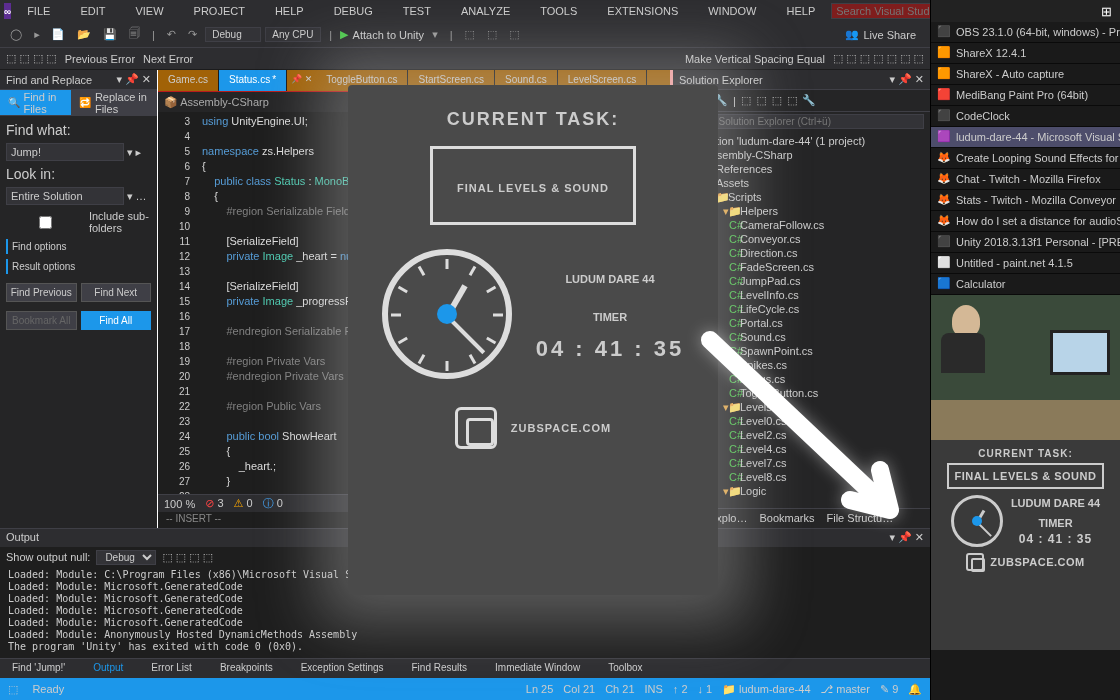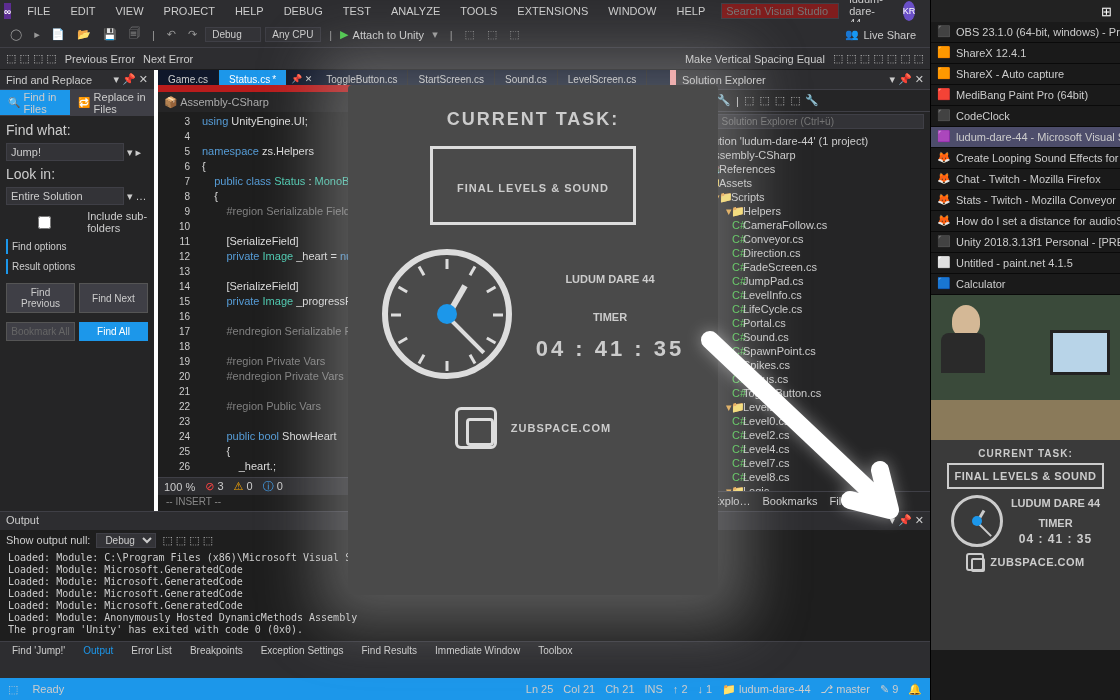--- a/index.html
+++ b/index.html
@@ -1,80 +1,80 @@
 <!DOCTYPE html>
 <html><head>
 <meta charset="utf-8">
 <style>
 *{margin:0;padding:0;box-sizing:border-box;font-family:'Segoe UI',Arial,sans-serif;font-size:11px;color:#ccc}
 body{background:#1e1e1e;width:1120px;height:700px;overflow:hidden;position:relative}
 .vs{position:absolute;top:0;left:0;width:930px;height:700px;background:#2d2d30;display:flex;flex-direction:column}
 .titlebar{height:22px;background:#2d2d30;display:flex;align-items:center;padding:0 4px;gap:10px}
 .vslogo{width:16px;height:16px;background:#5c2d91;display:flex;align-items:center;justify-content:center;color:#fff;font-weight:bold;font-size:10px}
-.menubar{display:flex;gap:8px}
+.menubar{display:flex;gap:18px}
 .menubar span{padding:2px 6px;cursor:pointer}
 .sbox{flex:1;display:flex;justify-content:center}
 .sbox input{width:118px;background:#7f1d1d;border:1px solid #3f3f46;padding:1px 4px;color:#aaa}
 .winbtns{display:flex;gap:14px;margin-left:auto;padding-right:6px}
 .kr{width:20px;height:20px;border-radius:50%;background:#6a4fc7;color:#fff;display:flex;align-items:center;justify-content:center;font-size:9px;margin-right:6px}
 .toolbar{height:26px;background:#2d2d30;border-bottom:1px solid #3f3f46;display:flex;align-items:center;padding:0 6px;gap:4px}
 .tbtn{padding:2px 4px;cursor:pointer;color:#999}
 .tsel{background:#333337;border:1px solid #3f3f46;padding:1px 6px;min-width:56px;font-size:10px}
 .play{color:#4ec94e;font-size:11px}
 .liveshare{margin-left:auto;display:flex;align-items:center;gap:4px;padding:2px 8px}
 .toolbar2{height:22px;background:#2d2d30;border-bottom:1px solid #1b1b1c;display:flex;align-items:center;padding:0 6px;gap:8px;font-size:10px}
 .main{flex:1;display:flex;min-height:0}
-.findrepl{width:158px;background:#252526;border-right:4px solid #ffffff;display:flex;flex-direction:column}
+.findrepl{width:158px;background:#252526;border-right:1px solid #ffffff;display:flex;flex-direction:column}
 .panelhdr{height:20px;background:#2d2d30;border-bottom:1px solid #3f3f46;padding:2px 6px;font-size:10px;display:flex;align-items:center;justify-content:space-between}
 .tabrow{display:flex;height:26px;border-bottom:1px solid #3f3f46}
 .ftab{padding:5px 8px;background:#1c97ea;color:#fff;font-size:10px;display:flex;align-items:center;gap:3px}
 .ftab2{padding:5px 8px;background:#3f3f46;font-size:10px;display:flex;align-items:center;gap:3px}
 .findbody{padding:6px;display:flex;flex-direction:column;gap:5px}
 .findbody label{font-size:14px;color:#ccc}
 .findbody input,.findbody select{background:#333337;border:1px solid #3f3f46;padding:2px 4px;width:118px;color:#ccc}
 .frow{display:flex;gap:3px;align-items:center}
 .chkrow{display:flex;align-items:center;gap:4px;font-size:10px;color:#888}
 .expand{border-left:2px solid #1c97ea;padding:2px 4px;font-size:10px}
 .btnrow{display:flex;gap:4px;margin-top:4px}
 .btnrow button{flex:1;background:#3f3f46;border:1px solid #555;padding:3px;color:#ccc;font-size:10px;cursor:pointer}
 .btnrow button.disabled{color:#666}
 .btnrow button.primary{background:#1c97ea;border-color:#1c97ea;color:#fff}
 .editor{flex:1;display:flex;flex-direction:column;min-width:0}
-.edrow{display:flex;height:22px;background:#0f172a;border-bottom:7px solid #b91c1c}
+.edrow{display:flex;height:22px;background:#a16207;border-bottom:1px solid #b91c1c}
 .edtab{padding:4px 10px;font-size:10px;border-right:1px solid #1b1b1c;cursor:pointer}
 .edtab.active{background:#1c97ea;color:#fff}
 .edtab.mod::after{content:"*";margin-left:2px}
 .pin{padding:4px 4px;font-size:9px}
 .navbar{height:20px;background:#252526;display:flex;align-items:center;gap:8px;padding:2px 6px;font-size:10px}
 .navbar span{color:#aaa}
 .code{flex:1;background:#1e1e1e;display:flex;font-family:Consolas,monospace;font-size:11px;overflow:hidden}
 .gutter{width:40px;background:#1e1e1e;text-align:right;padding:2px 8px 2px 2px;color:#2b91af;line-height:15px}
 .gutter div{font-size:10px}
 .codetext{flex:1;padding:2px 4px;line-height:15px;white-space:pre;color:#dcdcdc}
 .kw{color:#569cd6}.ty{color:#4ec9b0}.reg{color:#808080}
 .codebar{height:18px;background:#2d2d30;border-top:1px solid #3f3f46;display:flex;align-items:center;padding:0 6px;gap:10px;font-size:9px}
 .insertbar{height:16px;background:#1e1e1e;padding:1px 8px;font-size:10px;color:#888}
-.solexp{width:260px;background:#252526;border-left:6px solid #fca5a5;display:flex;flex-direction:column}
+.solexp{width:260px;background:#252526;border-left:3px solid #fca5a5;display:flex;flex-direction:column}
 .setoolbar{height:22px;padding:2px 4px;display:flex;gap:5px;align-items:center;font-size:10px;color:#999;border-bottom:1px solid #3f3f46}
 .sesearch{height:20px;padding:2px 6px}
 .sesearch input{width:100%;background:#333337;border:1px solid #3f3f46;padding:1px 4px;font-size:10px;color:#999}
 .tree{flex:1;overflow:auto;padding:2px 0;font-size:11px}
 .tn{padding:1px 4px;display:flex;align-items:center;gap:3px;cursor:pointer;white-space:nowrap}
 .tn .ic{width:14px;height:12px;display:inline-block}
 .fold{color:#e8ab49}
 .csf{color:#4ec94e}
 .i1{padding-left:14px}.i2{padding-left:26px}.i3{padding-left:38px}.i4{padding-left:50px}
 .sebottom{height:20px;border-top:1px solid #3f3f46;display:flex;font-size:9px}
 .sebottom span{padding:3px 6px;cursor:pointer}
 .output{height:130px;background:#1e1e1e;border-top:1px solid #3f3f46;display:flex;flex-direction:column}
 .outhdr{height:18px;background:#2d2d30;padding:2px 6px;font-size:10px;display:flex;justify-content:space-between}
 .outsel{height:20px;padding:2px 6px;display:flex;align-items:center;gap:6px;font-size:10px}
 .outsel select{background:#333337;border:1px solid #3f3f46;padding:0 4px;color:#ccc;font-size:10px}
 .outtext{flex:1;padding:2px 8px;font-family:Consolas,monospace;font-size:10px;color:#ccc;line-height:12px;white-space:pre;overflow:hidden}
-.bottomtabs{height:37px;background:#2d2d30;border-top:1px solid #3f3f46;display:flex;padding:0 4px;gap:2px}
+.bottomtabs{height:20px;background:#2d2d30;border-top:1px solid #3f3f46;display:flex;padding:0 4px;gap:12px}
 .btab{padding:3px 8px;font-size:10px;cursor:pointer}
 .btab.active{color:#1c97ea}
 .statusbar{height:22px;background:#1c97ea;display:flex;align-items:center;padding:0 8px;gap:14px;font-size:10px;color:#fff}
 .statusbar .r{margin-left:auto;display:flex;gap:10px;align-items:center}
 .taskbar{position:absolute;top:0;right:0;width:190px;height:700px;background:#1a1a1a;border-left:1px solid #000}
 .tbtop{height:22px;background:#222;display:flex;align-items:center;justify-content:flex-end;padding:0 8px}
 .winicon{color:#fff;font-size:13px}
 .tbitem{height:21px;padding:2px 6px;display:flex;align-items:center;gap:5px;font-size:10px;cursor:pointer;border-bottom:1px solid #0a0a0a;overflow:hidden;white-space:nowrap}
 .tbitem.sel{background:#4d4d6b}
 .tbic{width:14px;height:14px;display:inline-block;flex-shrink:0}

